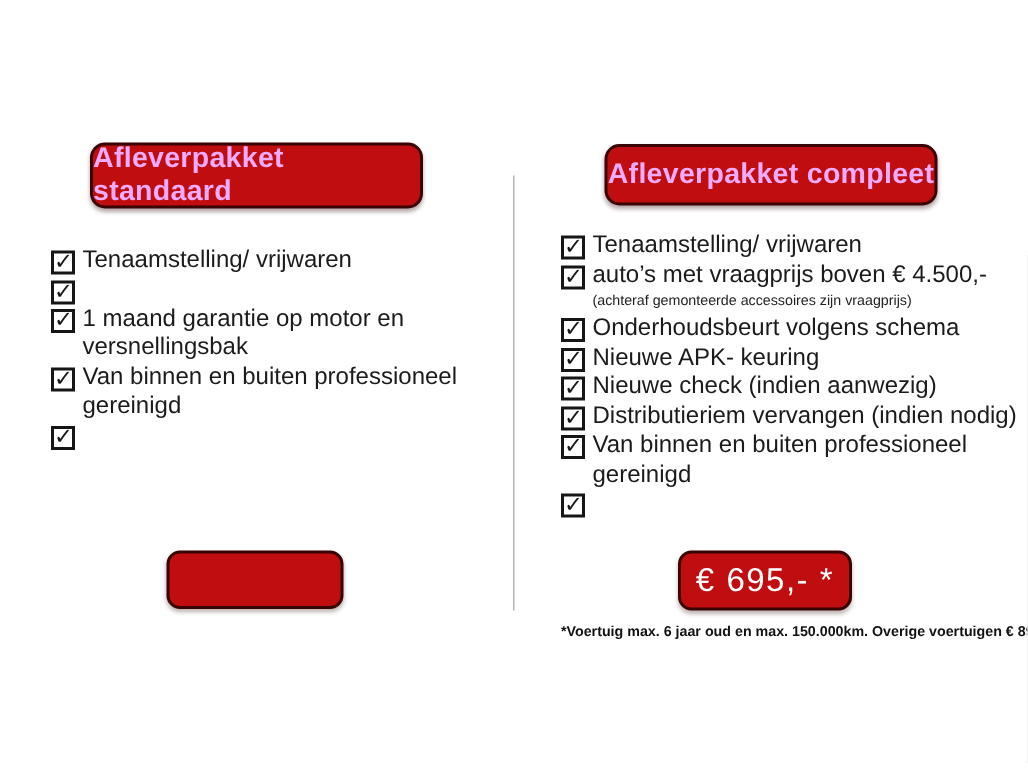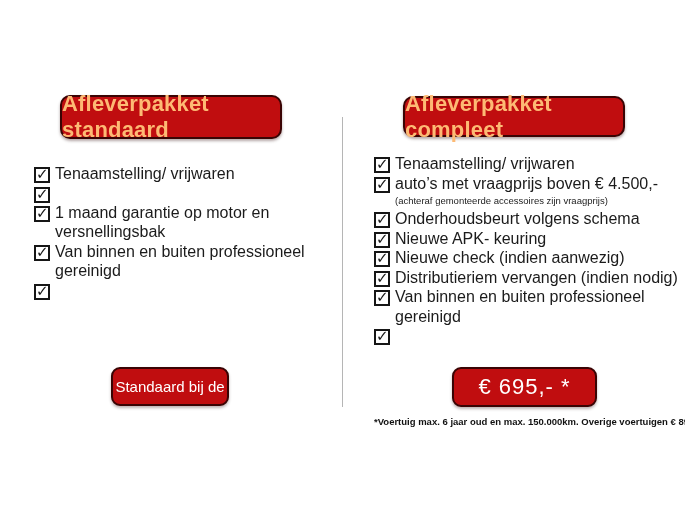--- a/index.html
+++ b/index.html
@@ -10,21 +10,21 @@
     --white:#ffffff;
   }
   html,body{margin:0;padding:0;background:#e9e9e9;}
   .slide{
     position:relative;width:685px;height:514px;background:var(--white);
     font-family:"Liberation Sans","DejaVu Sans",sans-serif;color:var(--text);
     overflow:hidden;margin:0;
   }
   .hdr{
     position:absolute;display:flex;align-items:center;justify-content:center;
-    background:var(--red);color:#fdba74;font-weight:bold;font-size:22px;
+    background:var(--red);color:#f0abfc;font-weight:bold;font-size:19px;
     border:2px solid var(--border);border-radius:10px;
     box-shadow:0 2px 3px rgba(40,0,0,0.35);
     box-sizing:border-box;letter-spacing:0.2px;
   }
   .hdr-left{left:60px;top:95px;width:222px;height:44px;}
   .hdr-right{left:403px;top:96px;width:222px;height:41px;}
   .divider{position:absolute;left:342px;top:117px;width:1px;height:290px;background:var(--divider);}
   ul.checklist{list-style:none;margin:0;padding:0;position:absolute;}
   .list-left{left:34px;top:164px;width:300px;}
   .list-right{left:374px;top:154px;width:308px;}
@@ -39,21 +39,21 @@
   .txt{font-size:16px;line-height:19.5px;}
   .txt .line{white-space:nowrap;}
   .txt .note{font-size:9.5px;line-height:16px;color:#222;white-space:nowrap;}
   .badge{
     position:absolute;background:var(--red);color:#fff;
     border:2px solid var(--border);border-radius:9px;
     display:flex;flex-direction:column;align-items:center;justify-content:center;
     box-sizing:border-box;box-shadow:0 2px 3px rgba(40,0,0,0.3);
   }
   .badge-left{left:111px;top:367px;width:118px;height:39px;font-size:15px;line-height:17px;}
-  .badge-price{left:452px;top:367px;width:145px;height:40px;font-size:22px;letter-spacing:1px;}
+  .badge-price{left:452px;top:367px;width:116px;height:40px;font-size:22px;letter-spacing:1px;}
   .footnote{
     position:absolute;left:374px;top:416px;font-size:9.5px;font-weight:bold;
     color:#111;white-space:nowrap;
   }
 </style>
 </head>
 <body>
 
 <div class="slide">
 
@@ -136,20 +136,19 @@
           <div class="line">Van binnen en buiten professioneel</div>
           <div class="line">gereinigd</div>
         </span>
       </li>
       <li>
         <span class="cb">✓</span>
       </li>
     </ul>
 
   <div class="badge badge-left">
-    <div>Standaard bij de</div>
   </div>
 
   <div class="badge badge-price">€ 695,- *</div>
 
   <div class="footnote">*Voertuig max. 6 jaar oud en max. 150.000km. Overige voertuigen € 895,-</div>
 
 </div>
 
 </body></html>

